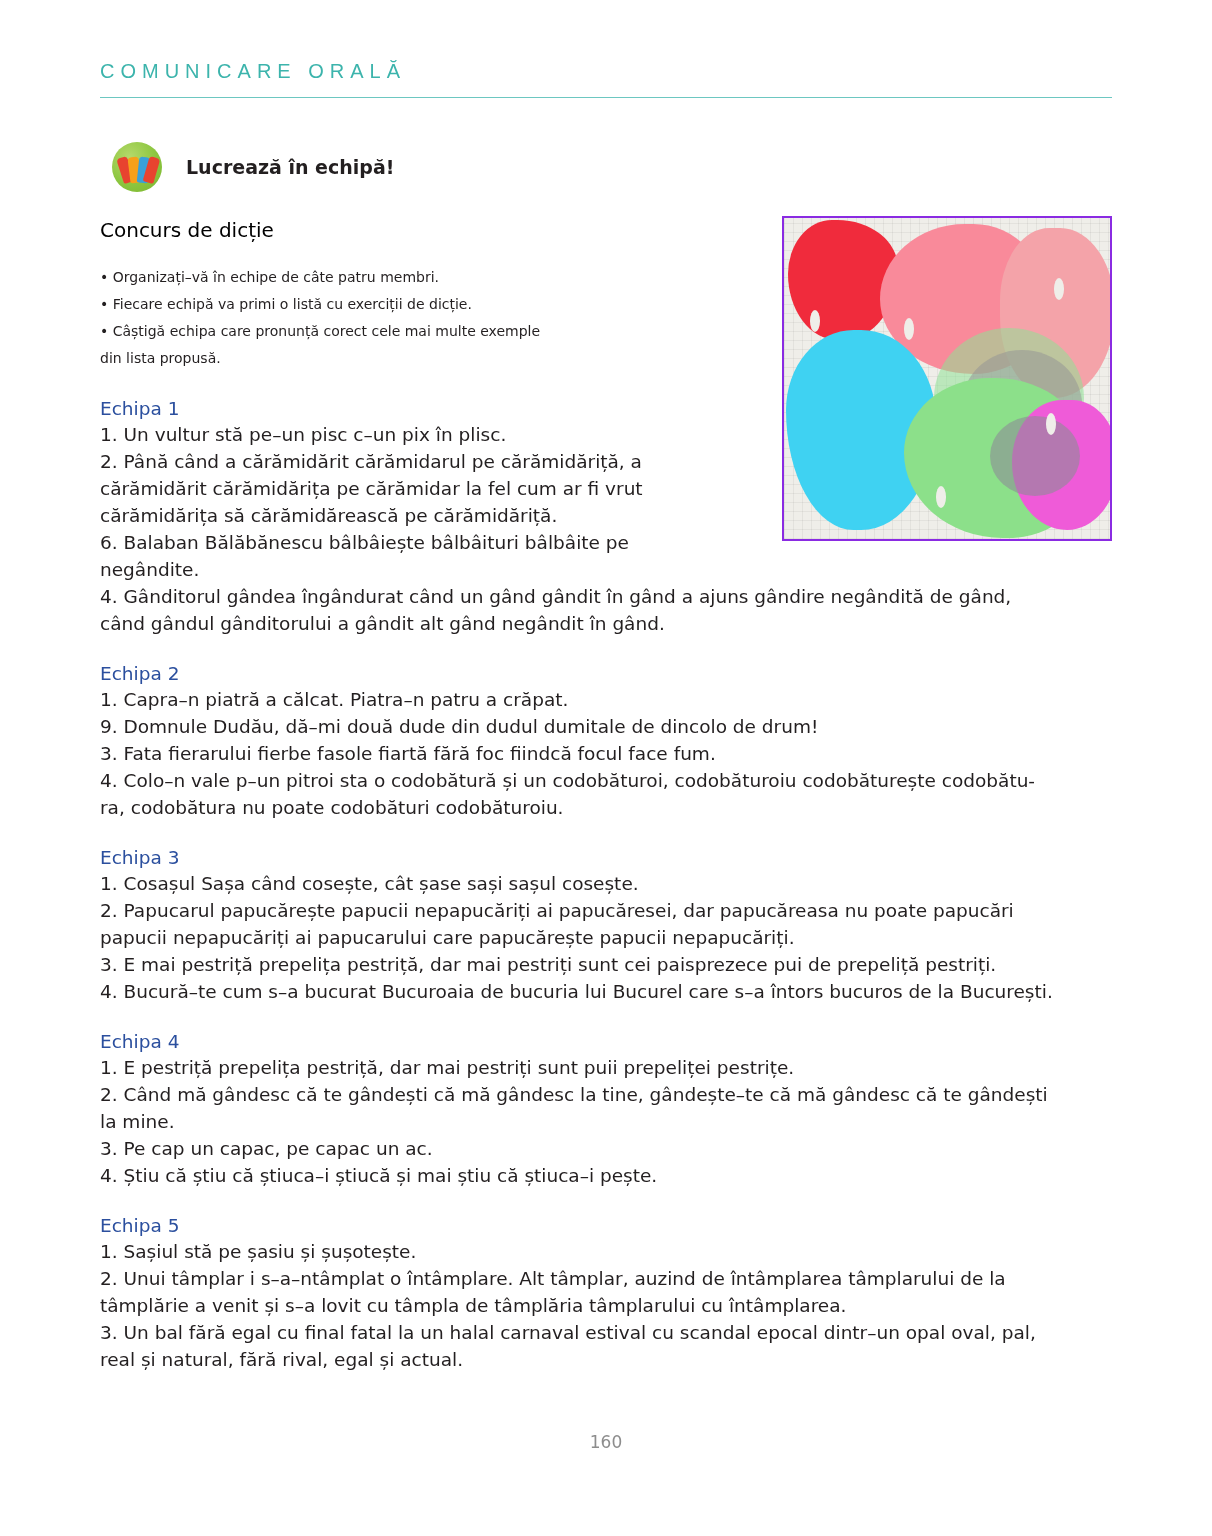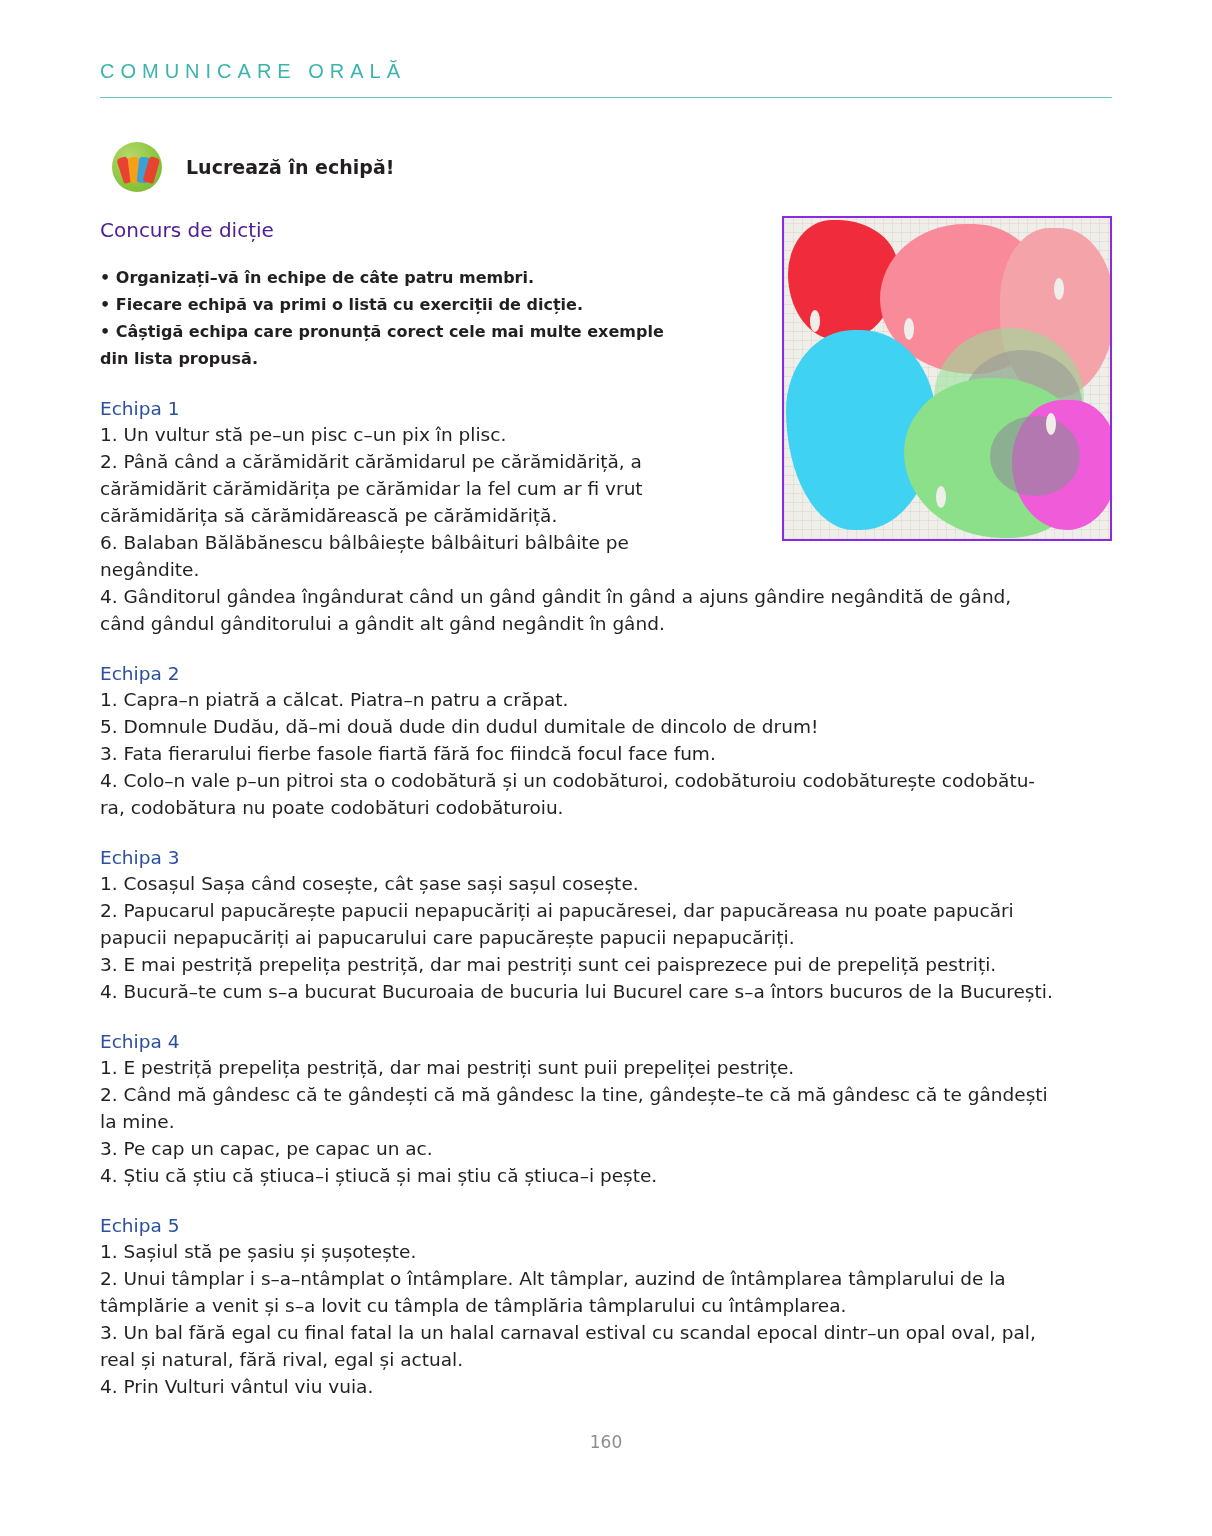--- a/index.html
+++ b/index.html
@@ -162,29 +162,28 @@
     position: absolute;
     left: 100px;
     top: 218px;
     width: 1012px;
   }
   .narrow { width: 640px; }
   h2.section-title {
     font-family: "DejaVu Sans", sans-serif;
     font-size: 20px;
     font-weight: 500;
-    color: #4c1d95;
+    color: #000000;
     margin: 0 0 22px 0;
   }
   .bullets p {
     margin: 0;
-    font-size: 16px;
+    font-size: 14px;
     line-height: 27px;
     color: #231f20;
-    font-weight: bold;
   }
   .team-block { margin-top: 26px; }
   .team-title {
     font-size: 18.5px;
     color: #2b4f9e;
     margin: 0 0 2px 0;
   }
   .team-block p.line {
     margin: 0;
     font-size: 18.5px;
@@ -263,21 +262,21 @@
       <p class="line narrow">cărămidărița să cărămidărească pe cărămidăriță.</p>
       <p class="line narrow">6. Balaban Bălăbănescu bâlbâiește bâlbâituri bâlbâite pe</p>
       <p class="line narrow">negândite.</p>
       <p class="line">4. Gânditorul gândea îngândurat când un gând gândit în gând a ajuns gândire negândită de gând,</p>
       <p class="line">când gândul gânditorului a gândit alt gând negândit în gând.</p>
     </div>
 
     <div class="team-block">
       <p class="team-title">Echipa 2</p>
       <p class="line">1. Capra–n piatră a călcat. Piatra–n patru a crăpat.</p>
-      <p class="line">5. Domnule Dudău, dă–mi două dude din dudul dumitale de dincolo de drum!</p>
+      <p class="line">9. Domnule Dudău, dă–mi două dude din dudul dumitale de dincolo de drum!</p>
       <p class="line">3. Fata fierarului fierbe fasole fiartă fără foc fiindcă focul face fum.</p>
       <p class="line">4. Colo–n vale p–un pitroi sta o codobătură și un codobăturoi, codobăturoiu codobăturește codobătu-</p>
       <p class="line">ra, codobătura nu poate codobături codobăturoiu.</p>
     </div>
 
     <div class="team-block">
       <p class="team-title">Echipa 3</p>
       <p class="line">1. Cosașul Sașa când cosește, cât șase sași sașul cosește.</p>
       <p class="line justify">2. Papucarul papucărește papucii nepapucăriți ai papucăresei, dar papucăreasa nu poate papucări</p>
       <p class="line">papucii nepapucăriți ai papucarului care papucărește papucii nepapucăriți.</p>
@@ -294,19 +293,18 @@
       <p class="line">4. Știu că știu că știuca–i știucă și mai știu că știuca–i pește.</p>
     </div>
 
     <div class="team-block">
       <p class="team-title">Echipa 5</p>
       <p class="line">1. Sașiul stă pe șasiu și șușotește.</p>
       <p class="line">2. Unui tâmplar i s–a–ntâmplat o întâmplare. Alt tâmplar, auzind de întâmplarea tâmplarului de la</p>
       <p class="line">tâmplărie a venit și s–a lovit cu tâmpla de tâmplăria tâmplarului cu întâmplarea.</p>
       <p class="line">3. Un bal fără egal cu final fatal la un halal carnaval estival cu scandal epocal dintr–un opal oval, pal,</p>
       <p class="line">real și natural, fără rival, egal și actual.</p>
-      <p class="line">4. Prin Vulturi vântul viu vuia.</p>
     </div>
 
   </div>
 
   <div class="page-number">160</div>
 </div>
 
 </body></html>

